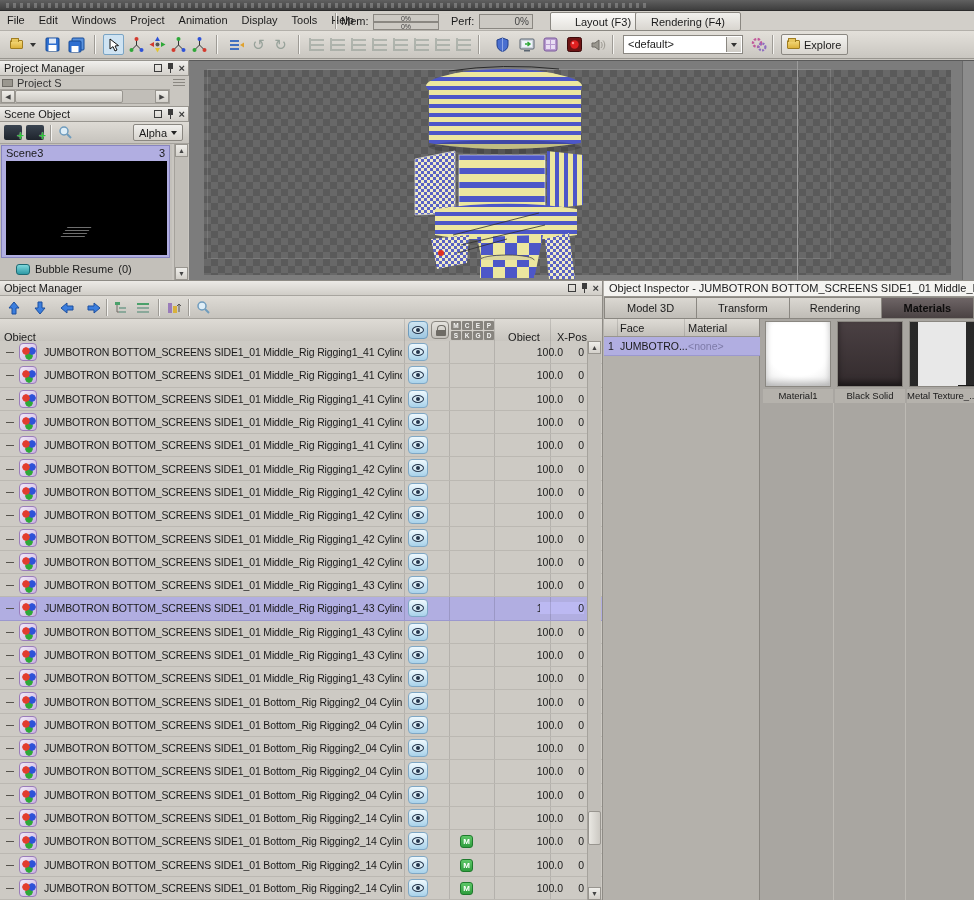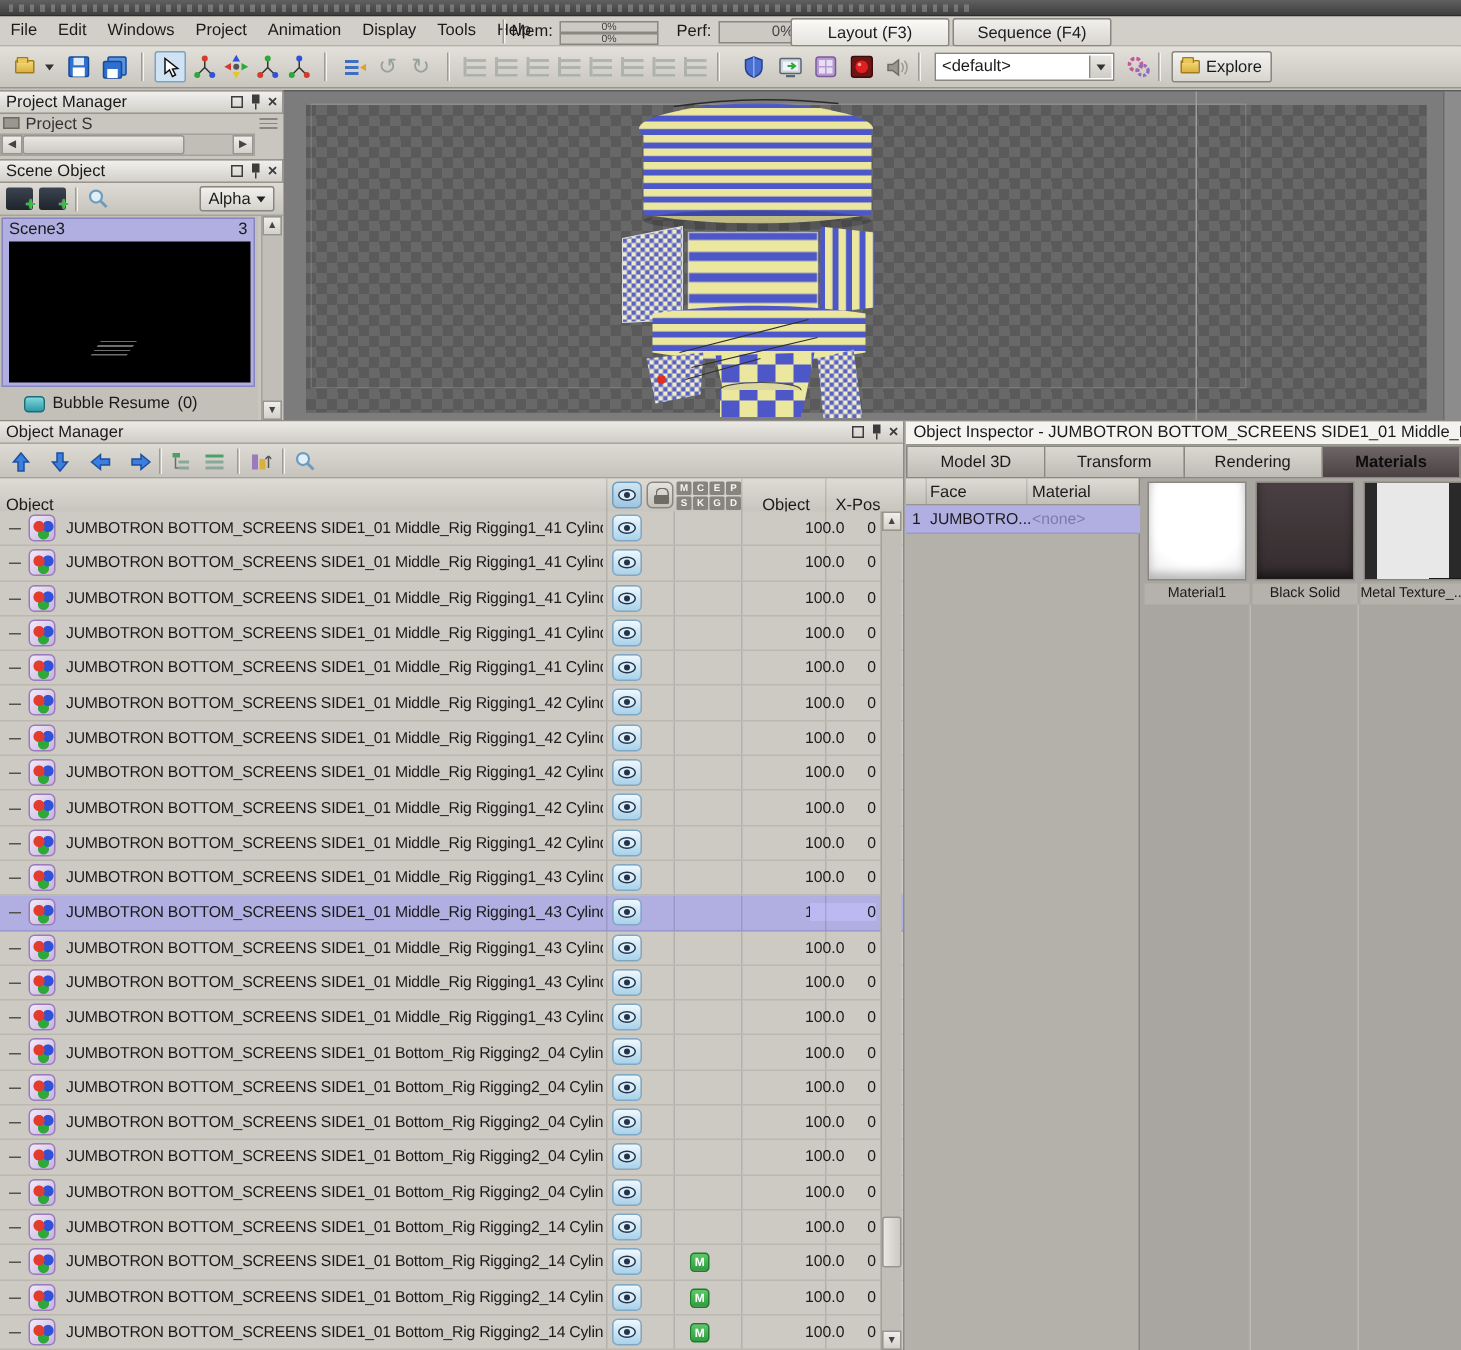--- a/index.html
+++ b/index.html
@@ -18,21 +18,21 @@
 
   
   #menubar { left:0; top:11px; width:974px; height:20px; background:#d2cfc9; border-bottom:1px solid #b3b0aa; }
   .menu-item { display:inline-block; padding:3px 7px 0 7px; height:20px; cursor:default; }
   #mem-block { position:absolute; left:341px; top:1px; height:18px; }
   #mem-block .lbl, #perf-lbl { font-size:11px; }
   .meter { position:absolute; background:#ccc9c3; border:1px solid #8a8781; color:#444;
     font-size:7px; text-align:center; line-height:7px; }
   #layout-btn, #seq-btn { position:absolute; top:1px; height:19px; border:1px solid #8a8781;
     background:linear-gradient(#f1f0ed,#d8d5cf); text-align:center; padding-top:3px; border-radius:2px; }
-  #layout-btn { left:527px; width:106px; background:linear-gradient(#fbfaf8,#e4e2dd); }
+  #layout-btn { left:550px; width:106px; background:linear-gradient(#fbfaf8,#e4e2dd); }
   #seq-btn { left:635px; width:106px; }
   .vsep { position:absolute; top:2px; width:2px; height:16px; border-left:1px solid #9e9b95; border-right:1px solid #f2f1ee; }
 
   
   #toolbar { left:0; top:31px; width:974px; height:28px;
     background:linear-gradient(#e3e0da,#c9c6c0); border-bottom:1px solid #98958f; }
   .tbtn { position:absolute; top:3px; width:21px; height:21px; display:flex; align-items:center; justify-content:center; }
   .tbtn.sel { background:#cfe3f2; border:1px solid #7aa4c4; border-radius:2px; }
   .tgroove { position:absolute; top:4px; width:2px; height:19px; border-left:1px solid #9e9b95; border-right:1px solid #f4f3f0; }
   .caret { width:0; height:0; border-left:3px solid transparent; border-right:3px solid transparent; border-top:4px solid #333; }
@@ -190,21 +190,21 @@
   <span><span class="menu-item">File</span><span class="menu-item">Edit</span><span class="menu-item">Windows</span><span class="menu-item">Project</span><span class="menu-item">Animation</span><span class="menu-item">Display</span><span class="menu-item">Tools</span><span class="menu-item">Help</span></span>
   <span class="vsep" style="left:335px"></span>
   <div id="mem-block">
     <span class="lbl" style="position:absolute;left:0;top:3px">Mem:</span>
     <span class="meter" style="left:32px;top:2px;width:66px;height:8px">0%</span>
     <span class="meter" style="left:32px;top:10px;width:66px;height:8px">0%</span>
     <span class="lbl" style="position:absolute;left:110px;top:3px" id="perf-lbl">Perf:</span>
     <span class="meter" style="left:138px;top:2px;width:54px;height:15px;line-height:14px;font-size:10px;text-align:right;padding-right:3px">0%</span>
   </div>
   <div id="layout-btn">Layout (F3)</div>
-  <div id="seq-btn">Sequence (F4)</div>
+  <div id="seq-btn">Rendering (F4)</div>
 </div>
 
 <div class="abs" id="toolbar">
   <div class="tbtn" style="left:6px">
     <span class="folder"></span>
   </div>
   <div class="tbtn" style="left:28px;width:10px">
       <span class="caret"></span>
     </div>
   <div class="tbtn" style="left:42px">

